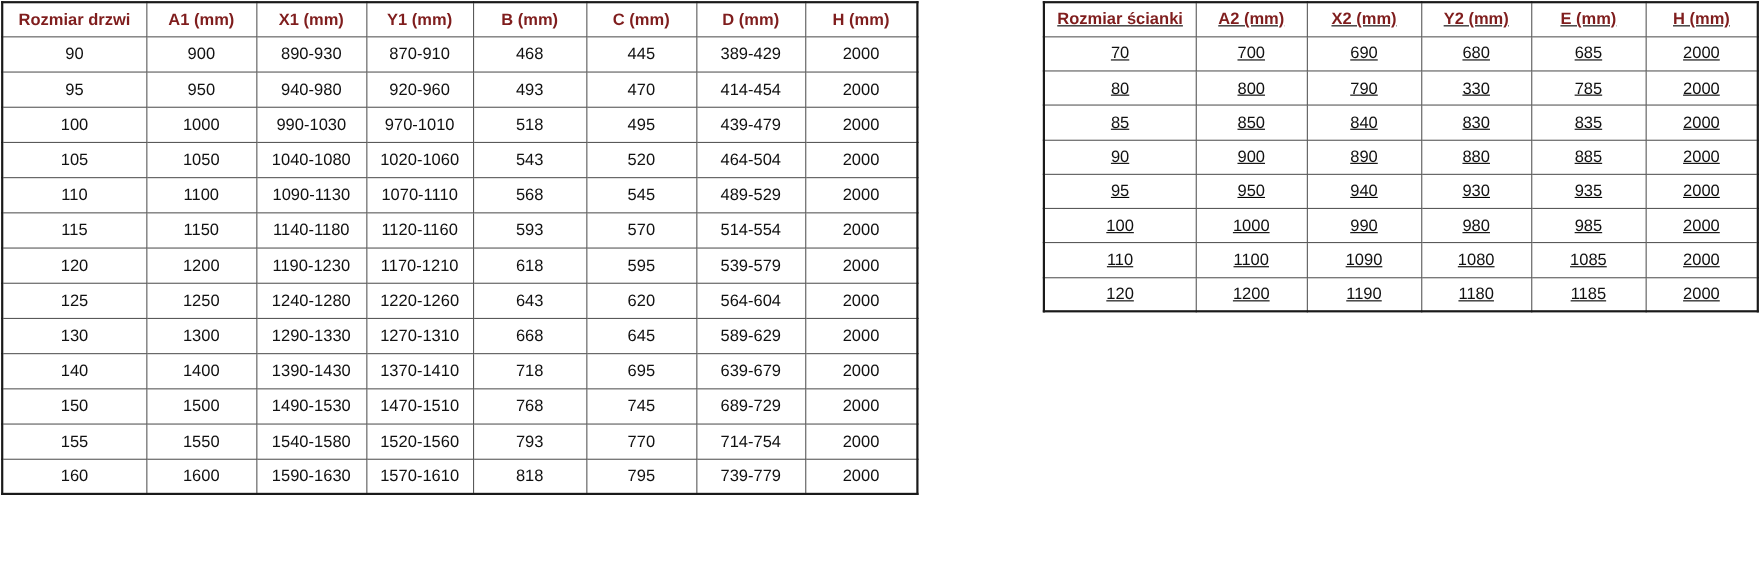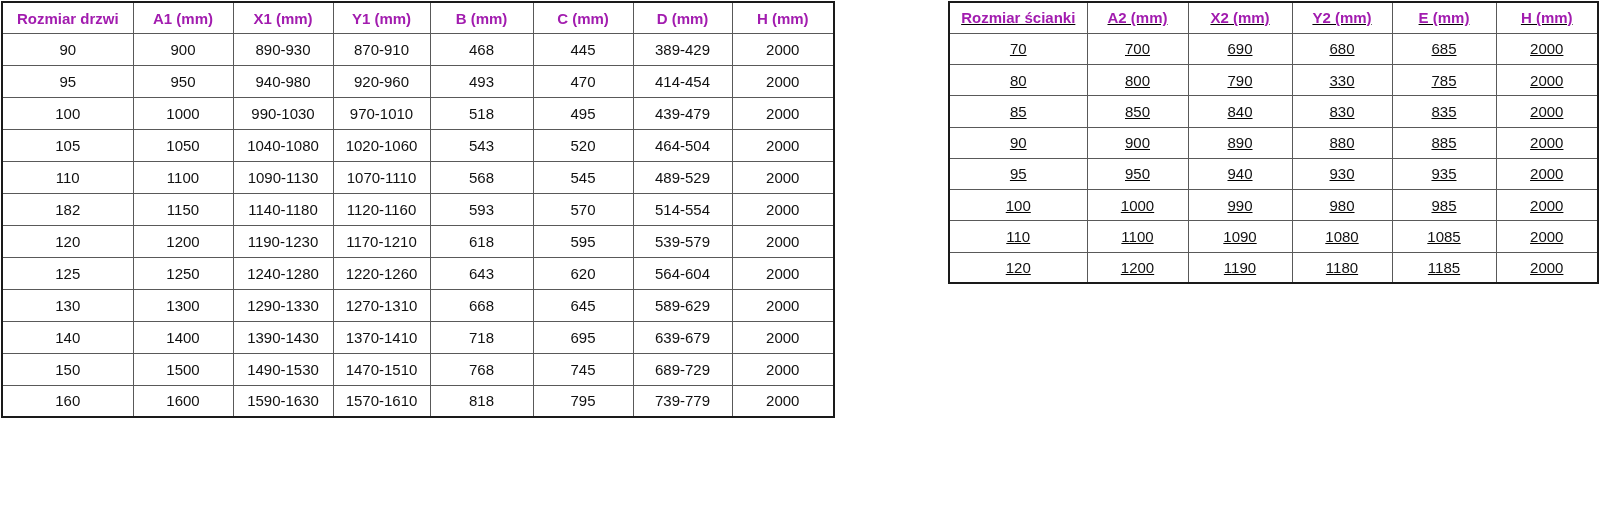--- a/index.html
+++ b/index.html
@@ -28,21 +28,21 @@
     text-align: center;
     vertical-align: middle;
     padding: 0;
     font-size: 15px;
     color: #111111;
     white-space: nowrap;
     overflow: hidden;
   }
   table.spec-table th {
     font-weight: bold;
-    color: #a21caf;
+    color: #7f1d1d;
   }
   table.doors-table {
     left: 1px;
     top: 1px;
     width: 832px;
   }
   table.doors-table tr { height: 31.95px; }
   table.walls-table {
     left: 948px;
     top: 1px;
@@ -123,21 +123,21 @@
           <td>110</td>
           <td>1100</td>
           <td>1090-1130</td>
           <td>1070-1110</td>
           <td>568</td>
           <td>545</td>
           <td>489-529</td>
           <td>2000</td>
         </tr>
         <tr>
-          <td>182</td>
+          <td>115</td>
           <td>1150</td>
           <td>1140-1180</td>
           <td>1120-1160</td>
           <td>593</td>
           <td>570</td>
           <td>514-554</td>
           <td>2000</td>
         </tr>
         <tr>
           <td>120</td>
@@ -180,20 +180,30 @@
           <td>2000</td>
         </tr>
         <tr>
           <td>150</td>
           <td>1500</td>
           <td>1490-1530</td>
           <td>1470-1510</td>
           <td>768</td>
           <td>745</td>
           <td>689-729</td>
+          <td>2000</td>
+        </tr>
+        <tr>
+          <td>155</td>
+          <td>1550</td>
+          <td>1540-1580</td>
+          <td>1520-1560</td>
+          <td>793</td>
+          <td>770</td>
+          <td>714-754</td>
           <td>2000</td>
         </tr>
         <tr>
           <td>160</td>
           <td>1600</td>
           <td>1590-1630</td>
           <td>1570-1610</td>
           <td>818</td>
           <td>795</td>
           <td>739-779</td>

